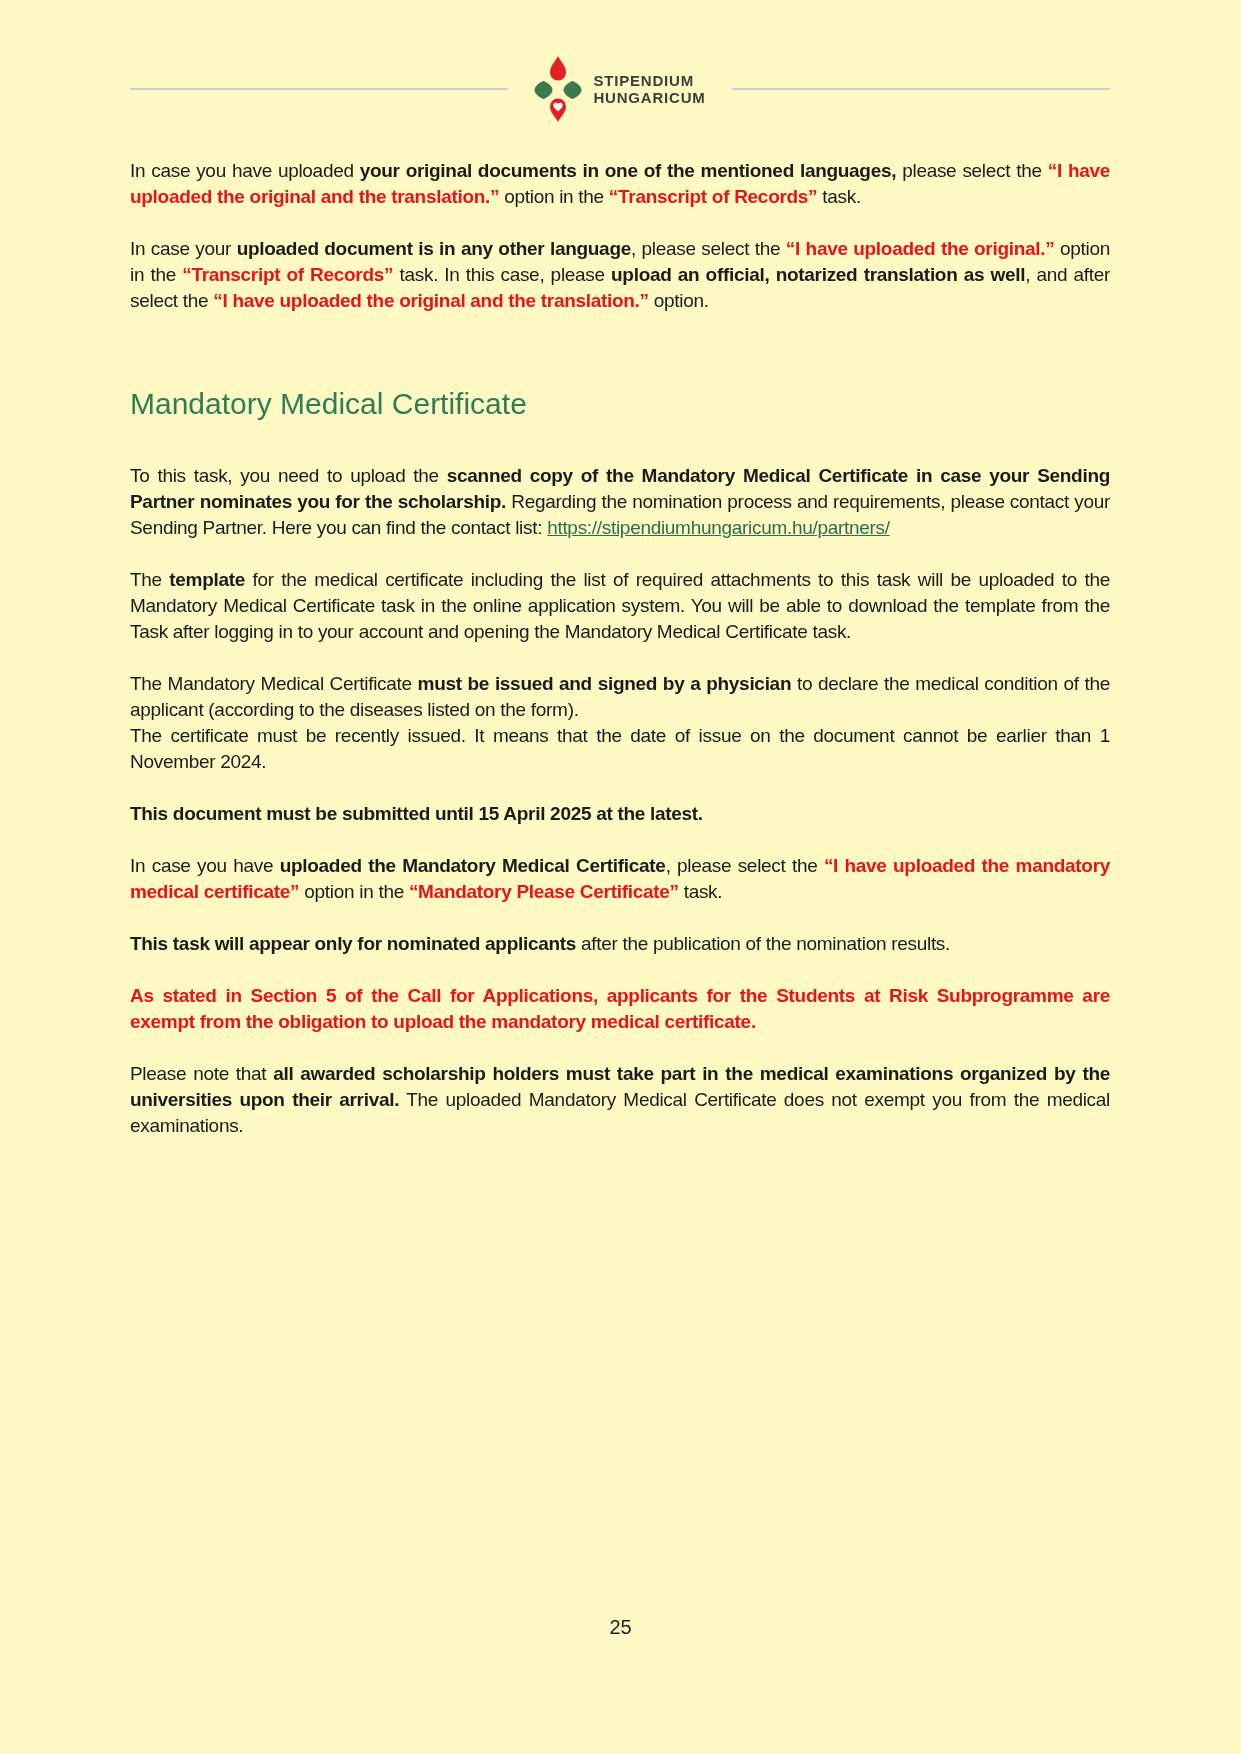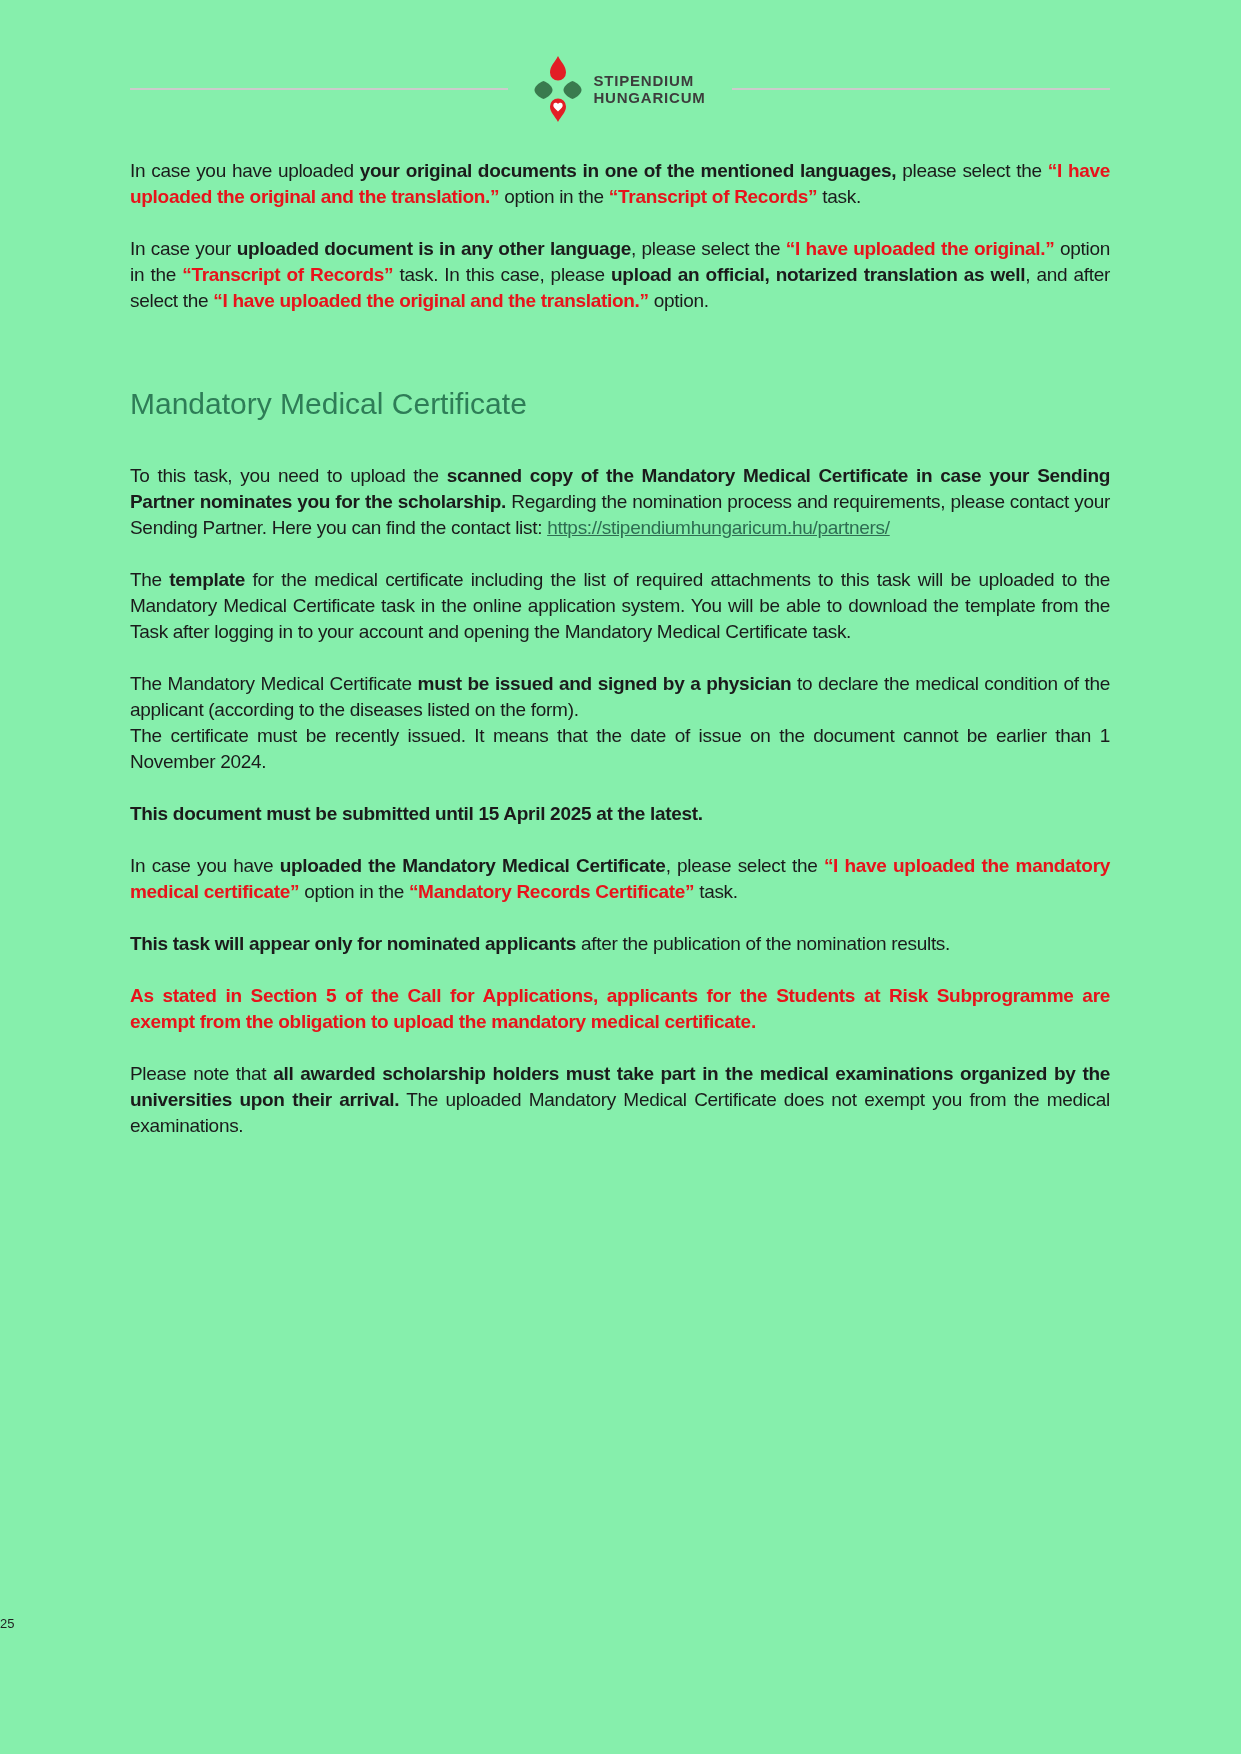--- a/index.html
+++ b/index.html
@@ -1,20 +1,20 @@
 <!DOCTYPE html>
 <html><head>
 <meta charset="utf-8">
 <style>
   html, body { margin: 0; padding: 0; background: #ffffff; }
   .page {
     position: relative;
     width: 1241px;
     height: 1754px;
-    background: #86efac;
+    background: #fef9c3;
     font-family: "Liberation Sans", sans-serif;
     color: #1b1b1b;
     overflow: hidden;
   }
   
   .header {
     position: absolute;
     top: 56px; left: 130px; right: 131px;
     height: 66px;
     display: flex;
@@ -50,21 +50,22 @@
   .run.bold { font-weight: 700; }
   .run.red  { font-weight: 700; color: #E8131B; }
   a.run.link {
     font-weight: 400; color: #2E6D52;
     text-decoration: underline; cursor: pointer;
   }
   
   .page-number {
     position: absolute;
     top: 1616px; left: 0; right: 0;
-    font-size: 13px; color: #1f1f1f;
+    text-align: center;
+    font-size: 20px; color: #1f1f1f;
   }
 </style>
 </head>
 <body>
 
 <div class="page">
 
   <div class="header">
     <div class="header-line"></div>
     <div class="logo-block">
@@ -89,21 +90,21 @@
 
   <div class="content">
       <p class="para"><span class="run">In case you have uploaded </span><span class="run bold">your original documents in one of the mentioned languages,</span><span class="run"> please select the </span><span class="run red">“I have uploaded the original and the translation.”</span><span class="run"> option in the </span><span class="run red">“Transcript of Records”</span><span class="run"> task.</span></p>
       <p class="para"><span class="run">In case your </span><span class="run bold">uploaded document is in any other language</span><span class="run">, please select the </span><span class="run red">“I have uploaded the original.”</span><span class="run"> option in the </span><span class="run red">“Transcript of Records”</span><span class="run"> task. In this case, please </span><span class="run bold">upload an official, notarized translation as well</span><span class="run">, and after select the </span><span class="run red">“I have uploaded the original and the translation.”</span><span class="run"> option.</span></p>
       <h1 class="h1"><span class="run">Mandatory Medical Certificate</span></h1>
       <p class="para"><span class="run">To this task, you need to upload the </span><span class="run bold">scanned copy of the Mandatory Medical Certificate in case your Sending Partner nominates you for the scholarship.</span><span class="run"> Regarding the nomination process and requirements, please contact your Sending Partner. Here you can find the contact list: </span><a href="#" class="run link">https://stipendiumhungaricum.hu/partners/</a></p>
       <p class="para"><span class="run">The </span><span class="run bold">template</span><span class="run"> for the medical certificate including the list of required attachments to this task will be uploaded to the Mandatory Medical Certificate task in the online application system. You will be able to download the template from the Task after logging in to your account and opening the Mandatory Medical Certificate task.</span></p>
       <p class="para no-gap-after"><span class="run">The Mandatory Medical Certificate </span><span class="run bold">must be issued and signed by a physician</span><span class="run"> to declare the medical condition of the applicant (according to the diseases listed on the form).</span></p>
       <p class="para"><span class="run">The certificate must be recently issued. It means that the date of issue on the document cannot be earlier than 1 November 2024.</span></p>
       <p class="para"><span class="run bold">This document must be submitted until 15 April 2025 at the latest.</span></p>
-      <p class="para"><span class="run">In case you have </span><span class="run bold">uploaded the Mandatory Medical Certificate</span><span class="run">, please select the </span><span class="run red">“I have uploaded the mandatory medical certificate”</span><span class="run"> option in the </span><span class="run red">“Mandatory Records Certificate”</span><span class="run"> task.</span></p>
+      <p class="para"><span class="run">In case you have </span><span class="run bold">uploaded the Mandatory Medical Certificate</span><span class="run">, please select the </span><span class="run red">“I have uploaded the mandatory medical certificate”</span><span class="run"> option in the </span><span class="run red">“Mandatory Please Certificate”</span><span class="run"> task.</span></p>
       <p class="para"><span class="run bold">This task will appear only for nominated applicants</span><span class="run"> after the publication of the nomination results.</span></p>
       <p class="para"><span class="run red">As stated in Section 5 of the Call for Applications, applicants for the Students at Risk Subprogramme are exempt from the obligation to upload the mandatory medical certificate.</span></p>
       <p class="para"><span class="run">Please note that </span><span class="run bold">all awarded scholarship holders must take part in the medical examinations organized by the universities upon their arrival.</span><span class="run"> The uploaded Mandatory Medical Certificate does not exempt you from the medical examinations.</span></p>
     </div>
 
   <div class="page-number">25</div>
 
 </div>
 
 </body></html>

